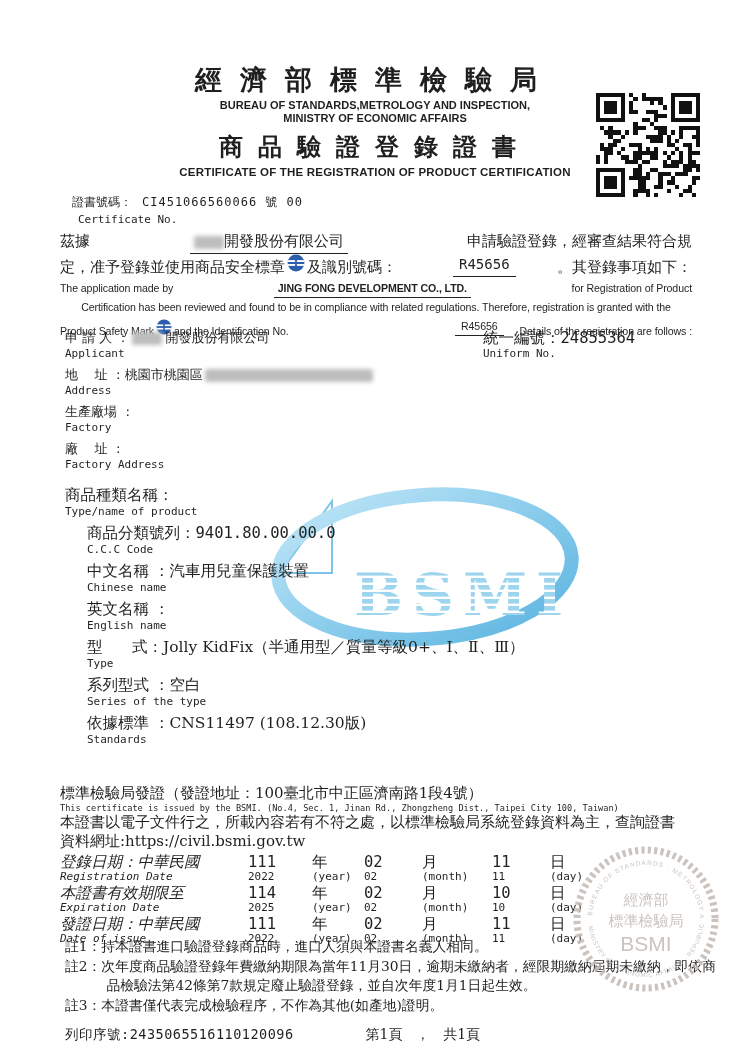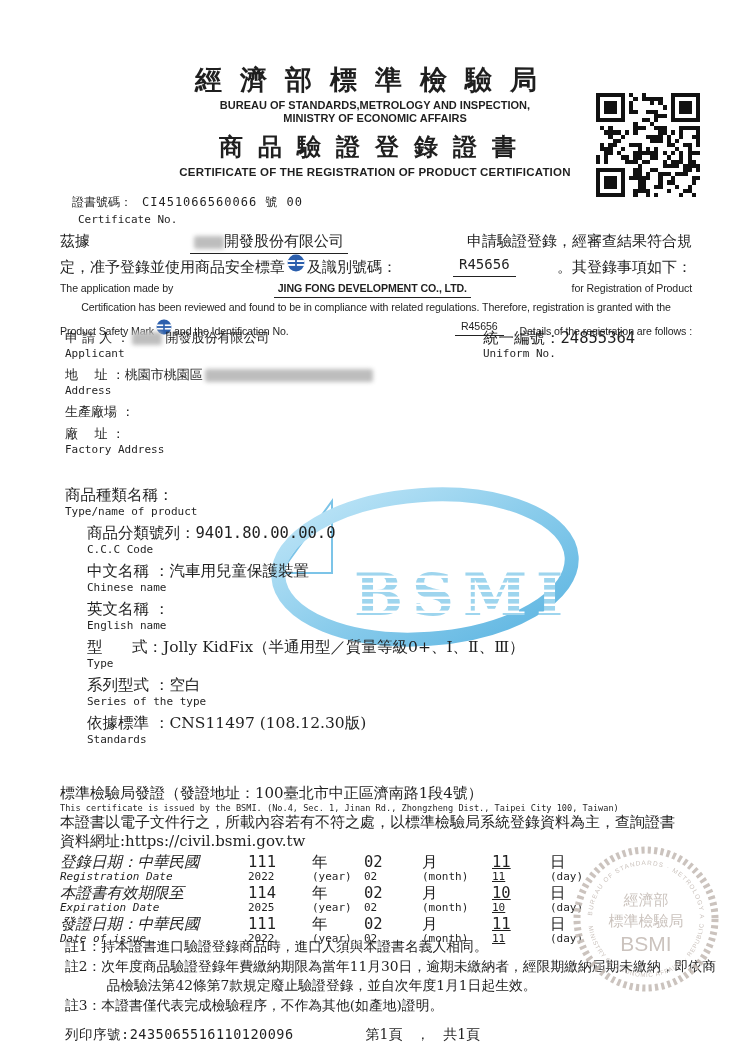--- a/index.html
+++ b/index.html
@@ -67,21 +67,21 @@
   .issue .l2{font-size:8.6px;line-height:10px;}
   .issue .l3{font-size:15px;line-height:19px;}
   .dr{display:flex;align-items:baseline;}
   .dr.zh-r{font-size:15.5px;line-height:17px;}
   .dr.en-r{font-size:11px;line-height:12px;margin-bottom:2px;}
   .dr .c1{width:188px;font-style:italic;}
   .dr .c2{width:64px;}
   .dr .c3{width:52px;}
   .dr .c4{width:58px;}
   .dr .c5{width:70px;}
-  .dr .c6{width:58px;text-decoration:underline;}
+  .dr .c6{width:58px;}
   .dr .c7{width:40px;}
 
   
   .seal{top:843px;left:570px;width:152px;height:152px;z-index:3;opacity:.9;pointer-events:none;}
 
   
   .notes{top:937px;left:65px;width:655px;font-size:13.8px;line-height:19.5px;z-index:2;}
   .notes p{margin:0;padding-left:3em;text-indent:-3em;}
 
   
@@ -437,20 +437,21 @@
       <div class="le mono">Applicant</div>
       <div class="funiform zh"><span>統一編號：</span><span class="mono">24855364</span></div>
       <div class="funiform-en mono">Uniform No.</div>
     </div>
     <div class="frow">
       <div class="lz zh"><span>地    址 ：</span><span>桃園市桃園區</span><span class="mask" style="width:168px;height:13px;margin-left:2px;"></span></div>
       <div class="le mono">Address</div>
     </div>
     <div class="frow">
       <div class="lz zh">生產廠場 ：</div>
+      <div class="le mono">Factory</div>
     </div>
     <div class="frow">
       <div class="lz zh">廠    址 ：</div>
       <div class="le mono">Factory Address</div>
     </div>
   </div>
 
   <svg class="abs watermark" viewBox="0 0 330 170">
     <defs>
       <linearGradient id="wmgrad" x1="0" y1="0" x2="1" y2="1">

